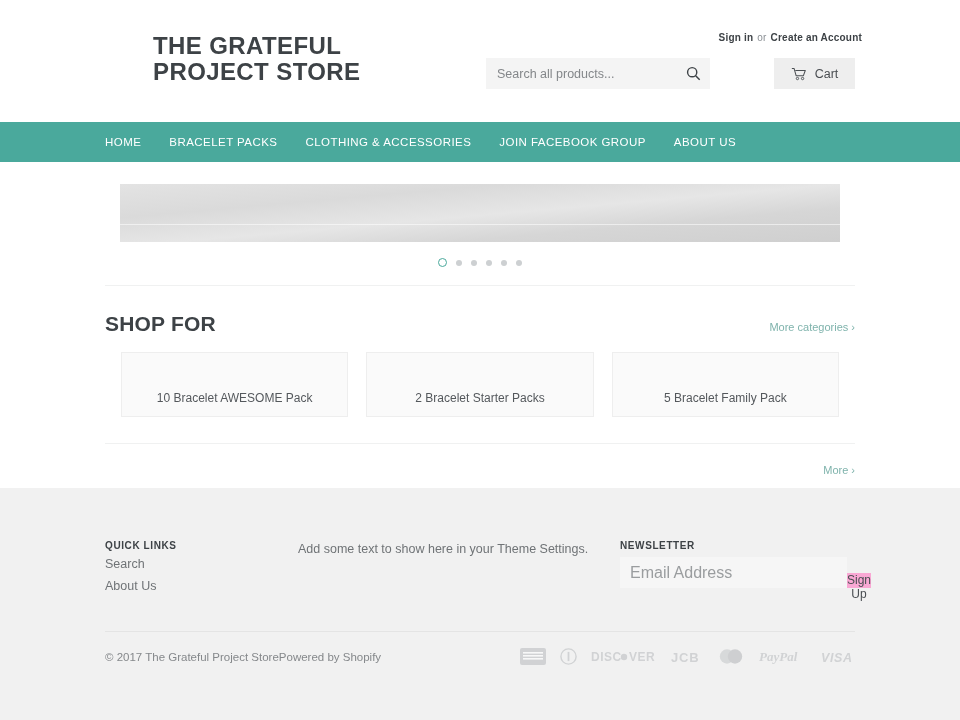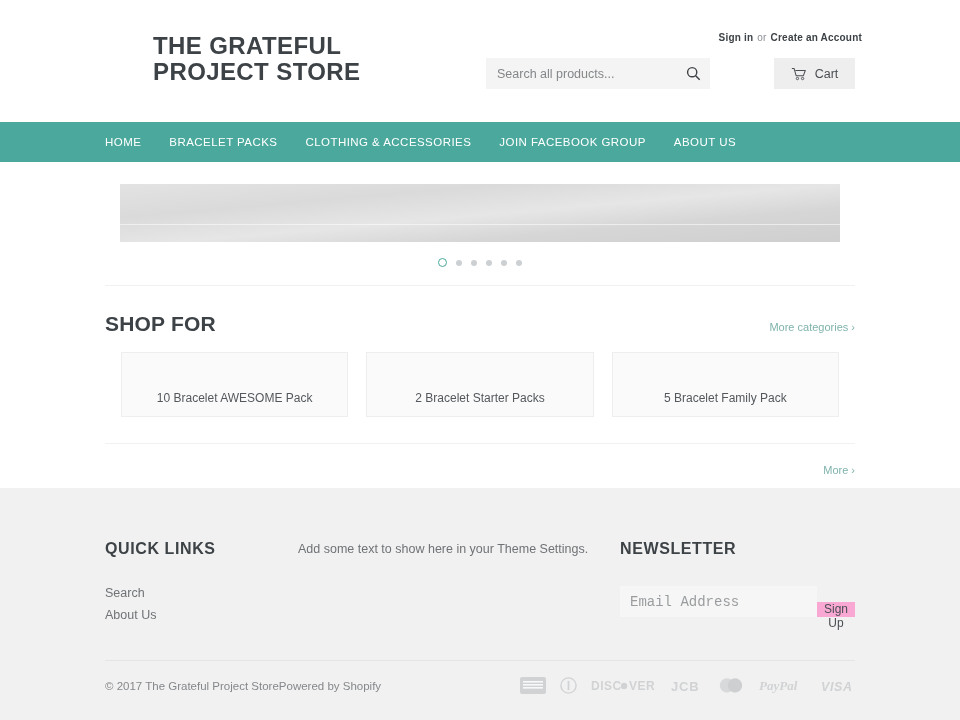--- a/index.html
+++ b/index.html
@@ -144,34 +144,34 @@
     background: #f1f1f1;
   }
   .footer-cols {
     width: 750px; margin: 0 auto; padding-top: 52px;
     display: flex;
   }
   .fcol-1 { width: 193px; }
   .fcol-2 { width: 322px; }
   .fcol-3 { width: 235px; }
   .fcol-title {
-    font-size: 16px; font-weight: bold; letter-spacing: 0.6px;
-    color: #3d4246; text-transform: uppercase; margin-bottom: 28px;
+    font-size: 10px; font-weight: bold; letter-spacing: 0.6px;
+    color: #3d4246; text-transform: uppercase; margin-bottom: 6px;
   }
   .fcol-link {
     display: block; font-size: 12.5px; color: #6f7376;
     text-decoration: none; margin-bottom: 8px; cursor: pointer;
   }
   .fcol-text { font-size: 12.5px; color: #6f7376; line-height: 18px; }
 
   .newsletter { display: flex; width: 235px; height: 31px; }
   .nl-input {
     flex: 1; border: 0; outline: 0; background: #f6f6f6;
-    font-family: Liberation Mono, monospace;
-    font-size: 14px; color: #6f7376; padding: 0 10px;
+    font-family: Liberation Sans, sans-serif;
+    font-size: 16px; color: #6f7376; padding: 0 10px;
   }
   .nl-input::placeholder { color: #9a9d9f; }
   .nl-btn {
     width: 58px; border: 0; background: #f9a8d4; cursor: pointer;
     font-family: "Liberation Sans", sans-serif;
     font-size: 12px; color: #4a4e52; margin-top: 16px;
   }
 
   .footer-divider {
     width: 750px; margin: 30px auto 0; height: 1px; background: #e4e4e4;

